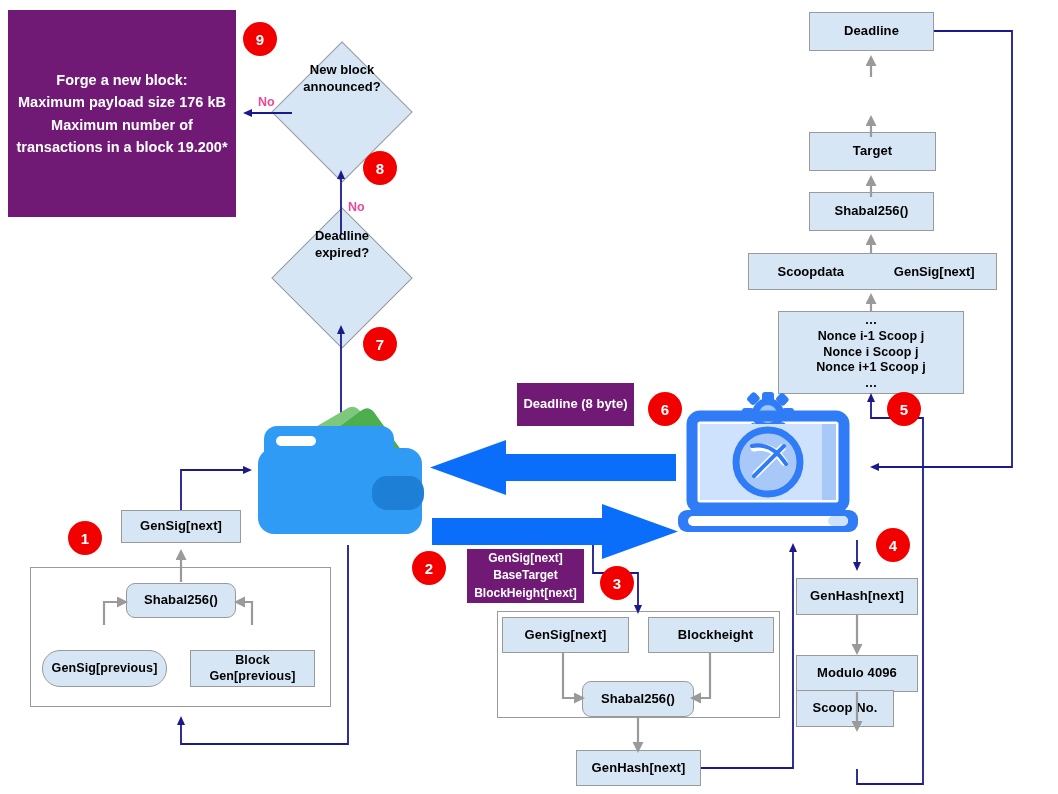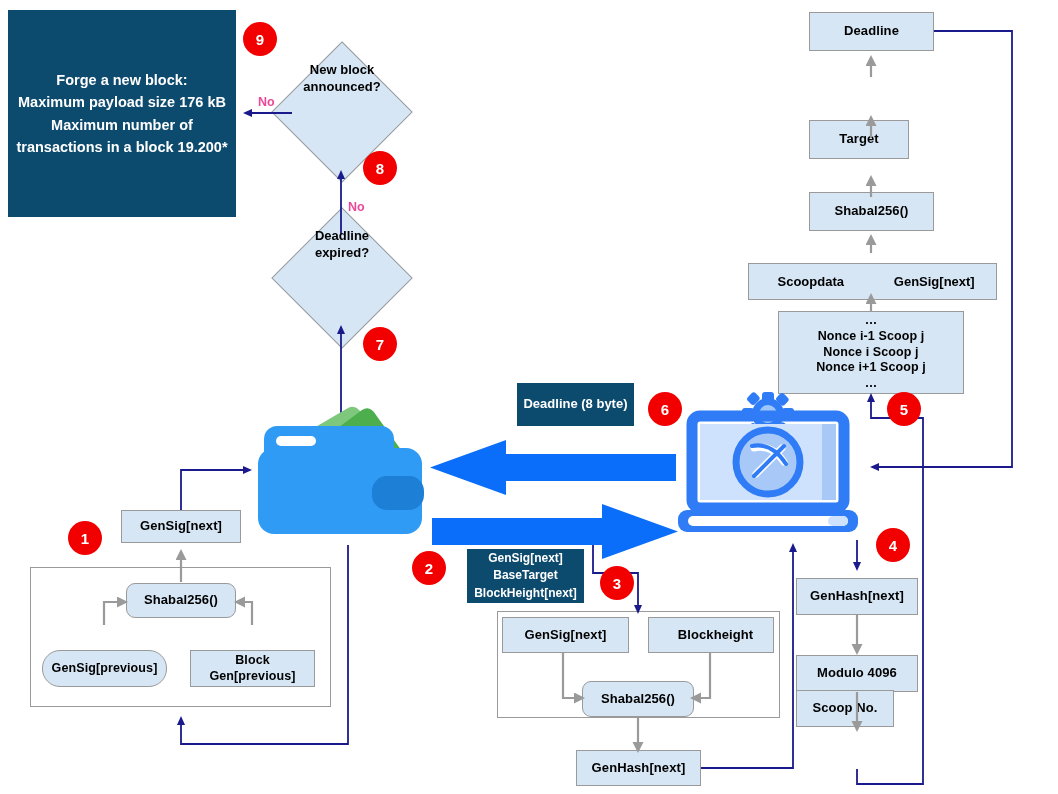--- a/index.html
+++ b/index.html
@@ -54,21 +54,21 @@
     box-sizing:border-box;
   }
   .diamond .dlabel{
     position:relative;z-index:2;
     font-weight:bold;font-size:13px;text-align:center;line-height:1.3;color:#000;
   }
 
   
   .callout{
     position:absolute;box-sizing:border-box;
-    background:#0c4a6e;color:#ffffff;
+    background:#701a75;color:#ffffff;
     font-weight:bold;font-size:13px;
     display:flex;flex-direction:column;align-items:center;justify-content:center;
     text-align:center;line-height:1.45;
   }
   .callout.big{font-size:14.5px;line-height:1.55;}
 
   
   .badge{
     position:absolute;width:34px;height:34px;border-radius:50%;
     background:#f20000;color:#fff;
@@ -173,25 +173,25 @@
       <div>expired?</div>
     </div>
   </div>
 
   <div class="edgelabel" style="left:258px;top:95px;">No</div>
   <div class="edgelabel" style="left:348px;top:200px;">No</div>
 
   <div class="node" style="left:809px;top:12px;width:125px;height:39px;">Deadline</div>
 
 
-  <div class="node" style="left:809px;top:120px;width:100px;height:39px;">Target</div>
+  <div class="node" style="left:809px;top:132px;width:127px;height:39px;">Target</div>
 
   <div class="node" style="left:809px;top:192px;width:125px;height:39px;">Shabal256()</div>
 
-  <div class="splitbox" style="left:748px;top:253px;width:249px;height:37px;margin-top:10px;">
+  <div class="splitbox" style="left:748px;top:253px;width:249px;height:37px;">
     <span>Scoopdata</span>
     <span>GenSig[next]</span>
   </div>
 
   <div class="node multiline" style="left:778px;top:311px;width:186px;height:83px;font-size:12.5px;">
     <span>…</span>
     <span>Nonce i-1 Scoop j</span>
     <span>Nonce i Scoop j</span>
     <span>Nonce i+1 Scoop j</span>
     <span>…</span>

